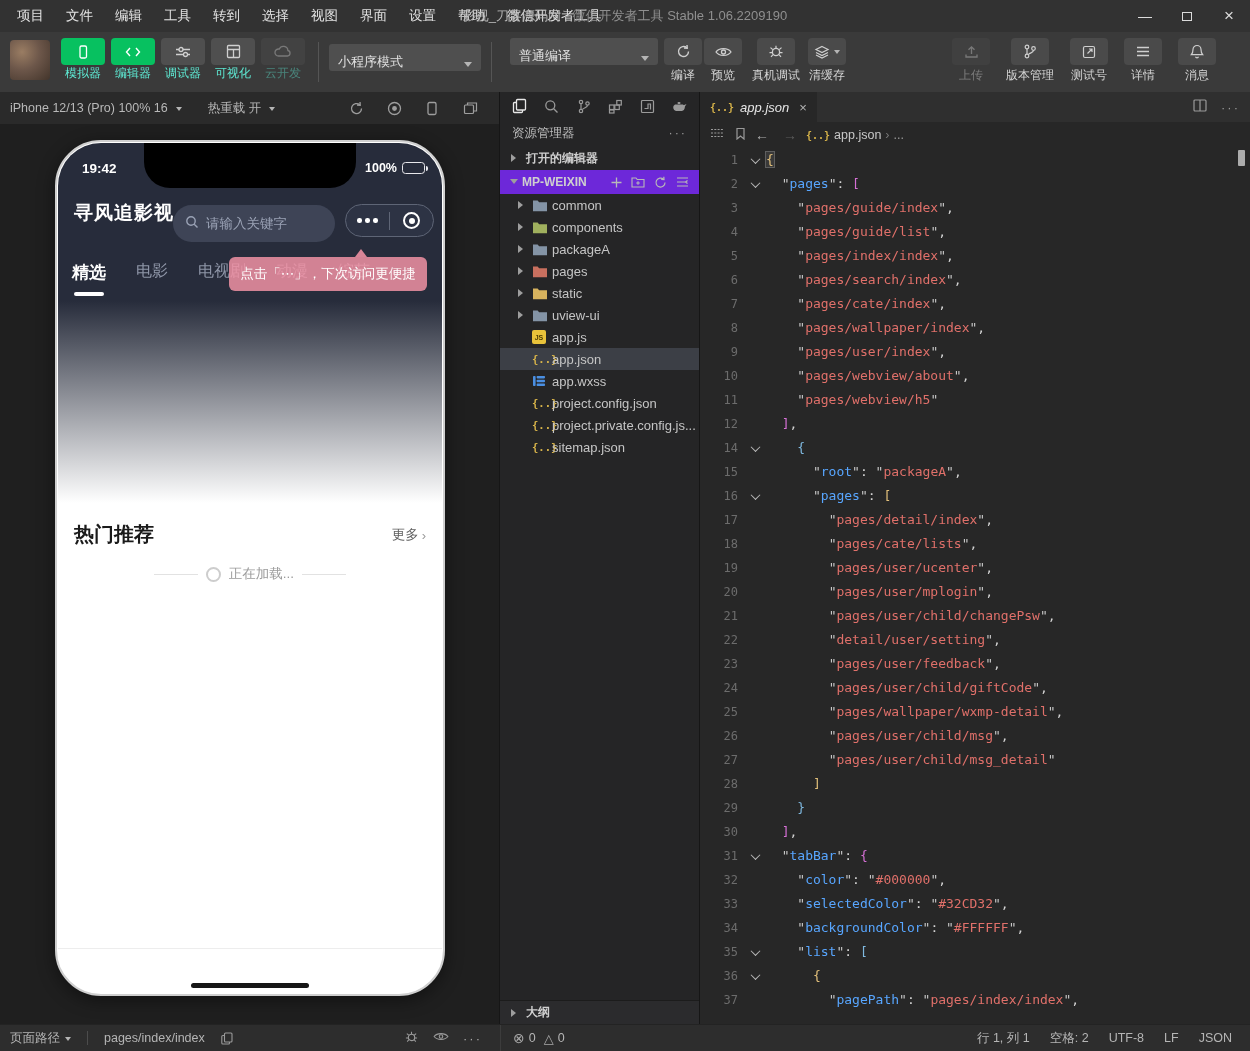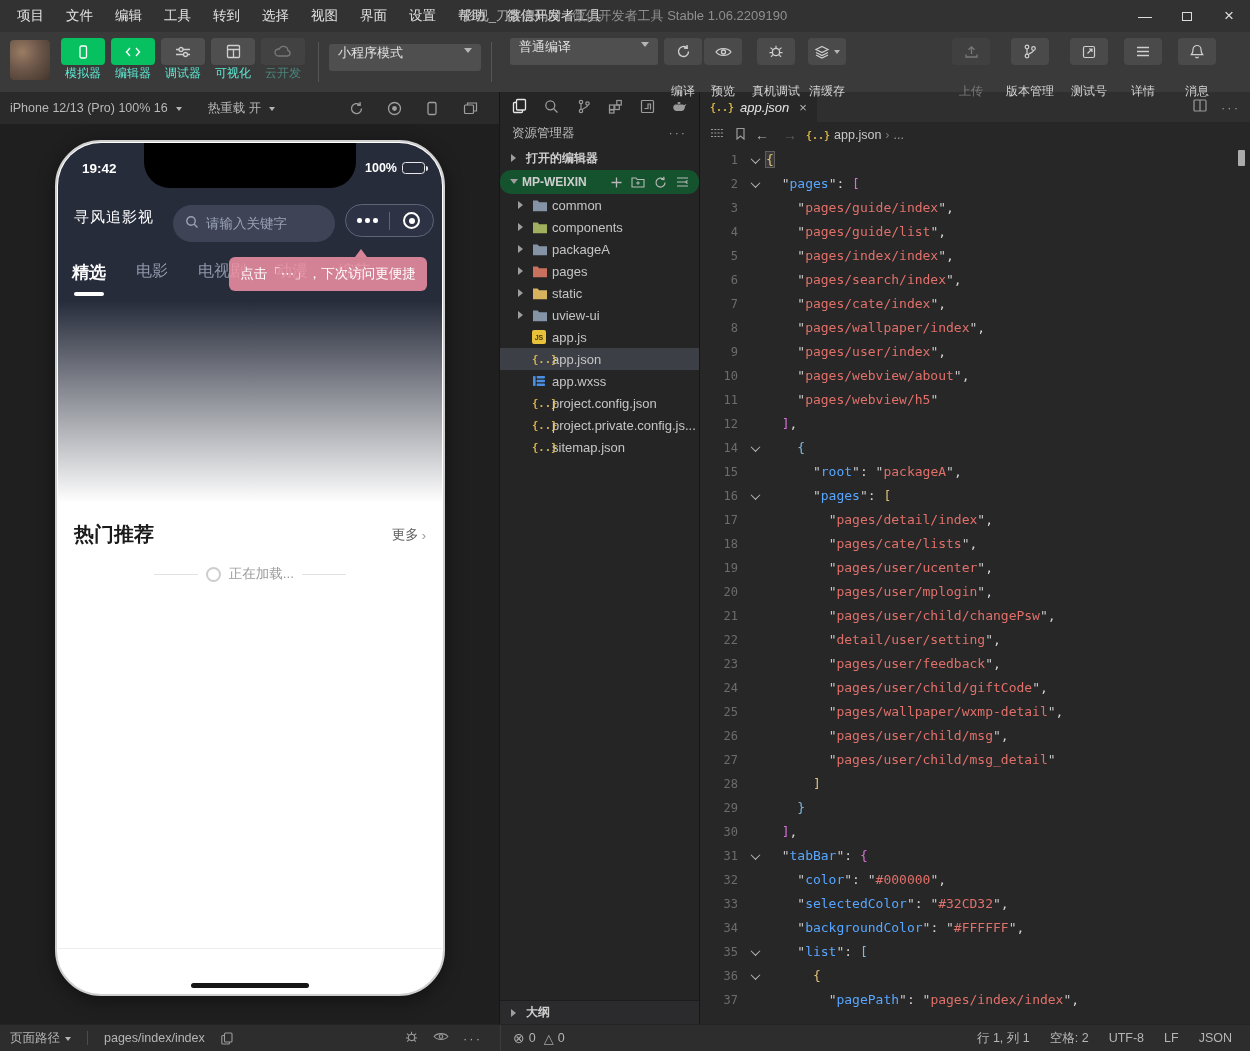--- a/index.html
+++ b/index.html
@@ -21,30 +21,30 @@
   
   .toolbar { height:60px; background:#3a3a3a; display:flex; align-items:flex-start; padding:6px 8px 0 8px; position:relative; }
   .avatar { width:40px; height:40px; border-radius:4px; margin:2px 6px 0 2px;
     background:radial-gradient(circle at 30% 30%, #9a7d63 0%, #6d574a 45%, #43352b 100%); }
   .tbtn { width:46px; margin-left:4px; display:flex; flex-direction:column; align-items:center; cursor:pointer; }
   .tbtn .ic { width:44px; height:27px; border-radius:4px; background:#4f4f4f; display:flex; align-items:center; justify-content:center; }
   .tbtn.green .ic { background:#07c160; }
   .tbtn .lbl { font-size:12px; color:#5eead4; margin-top:0; white-space:nowrap; }
   .tbtn.dim { opacity:.42; }
   .tb-sep { width:1px; height:40px; background:#555; margin:4px 10px 0 12px; }
-  .dropdown { height:27px; margin-top:0; background:#4f4f4f; border-radius:3px; display:flex; align-items:flex-start;
+  .dropdown { height:27px; margin-top:0; background:#4f4f4f; border-radius:3px; display:flex; align-items:flex-end;
     padding:0 9px; color:#e0e0e0; font-size:13px; cursor:pointer; }
   .dropdown .sp { flex:1; }
   .caret-down { width:0; height:0; border:4px solid transparent; border-top:5px solid #b5b5b5; margin-left:8px; margin-top:4px; }
   .dd-mode { width:152px; margin-top:6px; }
   .dd-compile { width:148px; margin-top:0; }
   .mid-group { display:flex; align-items:flex-start; margin-left:10px; }
   .icbtn { margin-left:4px; display:flex; flex-direction:column; align-items:center; cursor:pointer; }
   .icbtn .ic { height:27px; min-width:38px; padding:0 6px; border-radius:4px; background:#4a4a4a; display:flex; align-items:center; justify-content:center; }
-  .icbtn .lbl { font-size:12px; color:#d4d4d4; margin-top:18px; white-space:nowrap; }
+  .icbtn .lbl { font-size:12px; color:#d4d4d4; margin-top:2px; white-space:nowrap; }
   .right-group { position:absolute; right:34px; top:6px; display:flex; }
   .right-group .icbtn { margin-left:16px;align-items:center; }
   .right-group .icbtn.dim { opacity:.42; }
   svg.tic { display:block; }
   
   .main { display:flex; height:932px; }
   
   .sim { width:500px; background:#1f1f1f; display:flex; flex-direction:column; border-right:1px solid #161616; }
   .sim-toolbar { height:32px; background:#2a2a2a; display:flex; align-items:center; padding:0 10px; color:#b8b8b8; font-size:12.5px; flex:none; }
   .sim-dd { display:flex; align-items:center; cursor:pointer; margin-right:26px; white-space:nowrap; }
@@ -54,21 +54,21 @@
   .phone { position:absolute; left:55px; top:16px; width:390px; height:856px; border-radius:46px;
     background:#fff; border:2px solid #cfcfcf; box-shadow:0 4px 18px rgba(0,0,0,.45); }
   .screen { position:absolute; inset:1px; border-radius:43px; overflow:hidden;
     background:linear-gradient(180deg,#272c3b 0px,#272c3b 158px,#ffffff 360px,#ffffff 100%); }
   .notch { position:absolute; left:50%; transform:translateX(-50%); top:0; width:212px; height:45px; background:#000; border-radius:0 0 26px 26px; }
   .ph-time { position:absolute; left:24px; top:18px; color:#fff; font-size:13.5px; font-weight:600; }
   .ph-batt { position:absolute; right:14px; top:18px; display:flex; align-items:center; color:#fff; font-size:12.5px; font-weight:600; }
   .batt-body { width:23px; height:12px; border:1.5px solid #e8e8ec; border-radius:3.5px; margin-left:5px; padding:1.5px; }
   .batt-fill { width:100%; height:100%; background:#fff; border-radius:1.5px; }
   .batt-nub { width:2px; height:5px; background:#e8e8ec; border-radius:0 2px 2px 0; margin-left:1px; }
-  .ph-apptitle { position:absolute; left:16px; top:65px; color:#fff; font-size:15px; font-weight:400; letter-spacing:1px; }
+  .ph-apptitle { position:absolute; left:16px; top:57px; color:#fff; font-size:19px; font-weight:700; letter-spacing:1px; }
   .ph-search { position:absolute; left:115px; top:62px; width:162px; height:37px; border-radius:19px;
     background:#3e4456; display:flex; align-items:center; padding:0 12px; }
   .ph-search .mag { flex:none; margin-right:7px; }
   .ph-search .ph-placeholder { color:#9aa2b5; font-size:13.5px; white-space:nowrap; }
   .capsule { position:absolute; right:8px; top:61px; width:89px; height:33px; border-radius:17px;
     background:#2d3344; border:1px solid #5e6576; display:flex; align-items:center; }
   .cap-dots { flex:1; display:flex; justify-content:center; gap:3.5px; }
   .cap-dots i { width:4.5px; height:4.5px; border-radius:50%; background:#fff; }
   .cap-div { width:1px; height:18px; background:#5e6576; }
   .cap-target { flex:1; display:flex; justify-content:center; align-items:center; }
@@ -90,21 +90,21 @@
   .ld-text { color:#9b9b9b; font-size:13.5px; margin-right:8px; }
   .ph-tabbar-line { position:absolute; left:0; right:0; top:805px; height:1px; background:#ededed; }
   .ph-home { position:absolute; left:50%; transform:translateX(-50%); top:840px; width:118px; height:5px; background:#161616; border-radius:3px; }
   
   .explorer { width:200px; background:#252526; display:flex; flex-direction:column; border-right:1px solid #161616; font-size:13px; }
   .act-strip { height:28px; display:flex; align-items:center; padding:0 4px; flex:none; }
   .act-ic { width:32px; display:flex; justify-content:center; cursor:pointer; }
   .exp-title { height:26px; display:flex; align-items:center; padding:0 12px; color:#bdbdbd; font-size:12.5px; flex:none; }
   .exp-title .dots { margin-left:auto; color:#9a9a9a; letter-spacing:2px; cursor:pointer; }
   .sec-row { height:24px; display:flex; align-items:center; padding:0 6px; color:#cfcfcf; font-weight:700; font-size:12px; flex:none; cursor:pointer; }
-  .sec-row.project { background:#14532d;border-radius:11px; }
+  .sec-row.project { background:#6d28d9; }
   .sec-icons { margin-left:auto; display:flex; }
   .sec-icons span { width:22px; display:flex; justify-content:center; cursor:pointer; }
   .tri-r { width:0; height:0; border:4px solid transparent; border-left:5px solid #9e9e9e; margin:0 6px 0 5px; }
   .tri-d { width:0; height:0; border:4px solid transparent; border-top:5px solid #9e9e9e; margin:3px 4px 0 4px; }
   .tree { flex:1; overflow:hidden; }
   .tree-row { height:22px; display:flex; align-items:center; padding-left:18px; color:#c5c5c5; cursor:pointer; white-space:nowrap; }
   .tree-row.selected { background:#3c3f46; }
   .tree-row .chev { width:14px; flex:none; display:flex; }
   .tree-row .ficon { width:20px; flex:none; display:flex; align-items:center; }
   .js-badge { width:14px; height:14px; background:#e8c23a; border-radius:2px; color:#4a3b00; font-size:7px; font-weight:700; display:flex; align-items:center; justify-content:center; }

